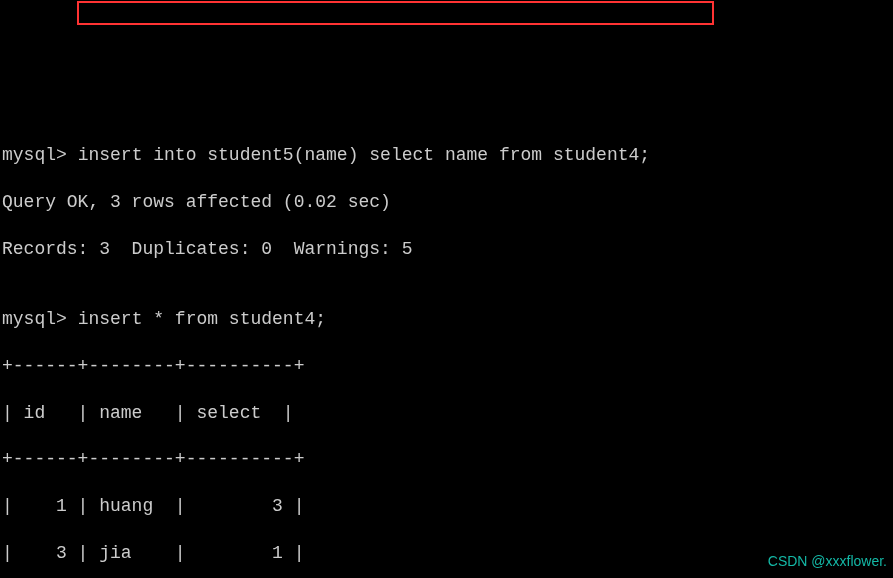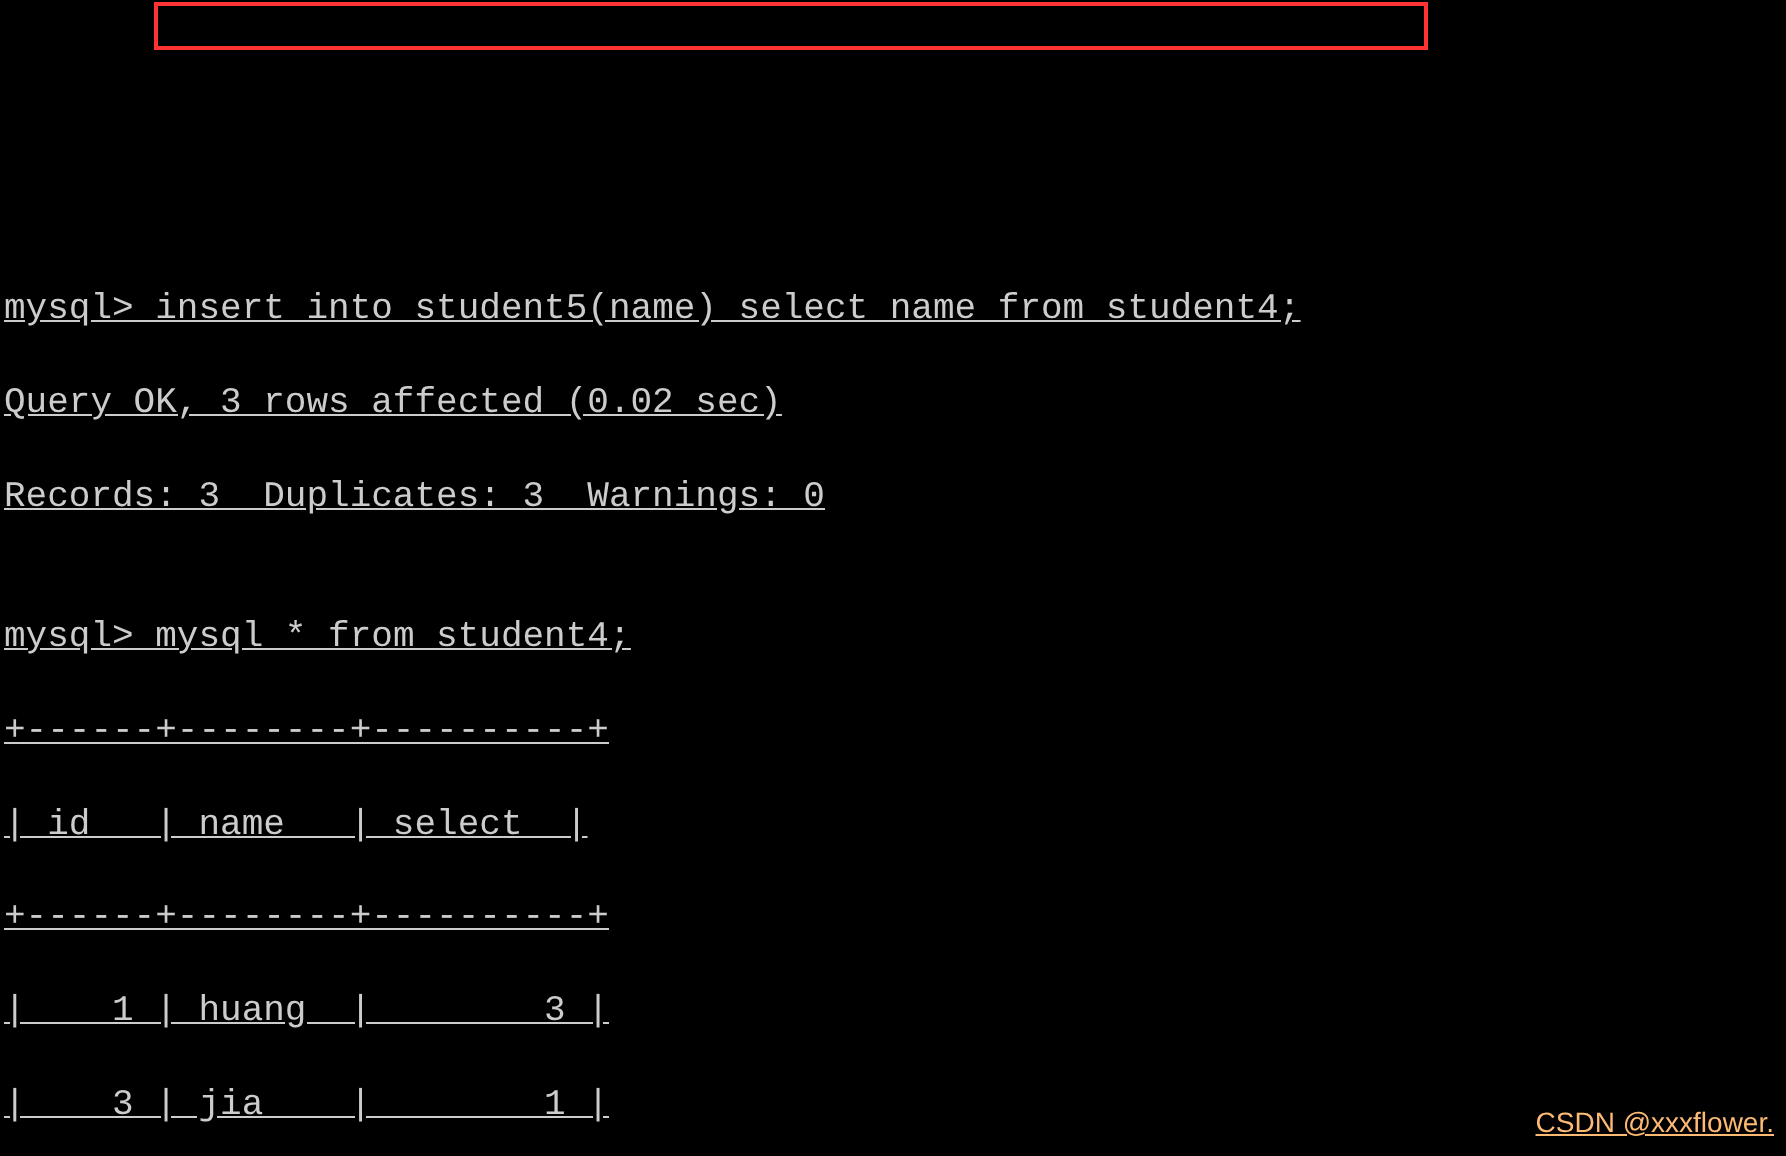--- a/index.html
+++ b/index.html
@@ -1,19 +1,18 @@
 <!DOCTYPE html>
 <html><head>
   <meta charset="utf-8">
   <style>
     * {
       margin: 0;
       padding: 0;
       box-sizing: border-box;
-      text-decoration: underline;
     }
     body {
       background: #000000;
       color: #cccccc;
       font-family: "Courier New", Consolas, monospace;
       font-size: 18px;
       line-height: 1.3;
       width: 893px;
       height: 578px;
       padding: 4px 2px;
@@ -25,37 +24,37 @@
     }
     .highlight-box {
       position: absolute;
       border: 2px solid #ff3333;
       pointer-events: none;
     }
     .watermark {
       position: absolute;
       bottom: 8px;
       right: 6px;
-      color: #fdba74;
+      color: #14b8a6;
       font-family: Arial, sans-serif;
       font-size: 14px;
     }
   </style>
 </head>
 <body>
 
 
 
 <div class="highlight-box" id="hl" style="top: 1px; left: 77px; width: 637px; height: 24px;"></div>
 
 <div class="line"><span>mysql&gt; </span><span>insert into student5(name) select name from student4;</span></div>
 <div class="line">Query OK, 3 rows affected (0.02 sec)</div>
-<div class="line">Records: 3  Duplicates: 3  Warnings: 0</div>
+<div class="line">Records: 3  Duplicates: 0  Warnings: 5</div>
 <div class="line"></div>
-<div class="line"><span>mysql&gt; </span><span>mysql * from student4;</span></div>
+<div class="line"><span>mysql&gt; </span><span>insert * from student4;</span></div>
 <div class="line">+------+--------+----------+</div>
 <div class="line">| id   | name   | select  |</div>
 <div class="line">+------+--------+----------+</div>
 <div class="line">|    1 | huang  |        3 |</div>
 <div class="line">|    3 | jia    |        1 |</div>
 
 
 
 <div class="line"></div>
 

